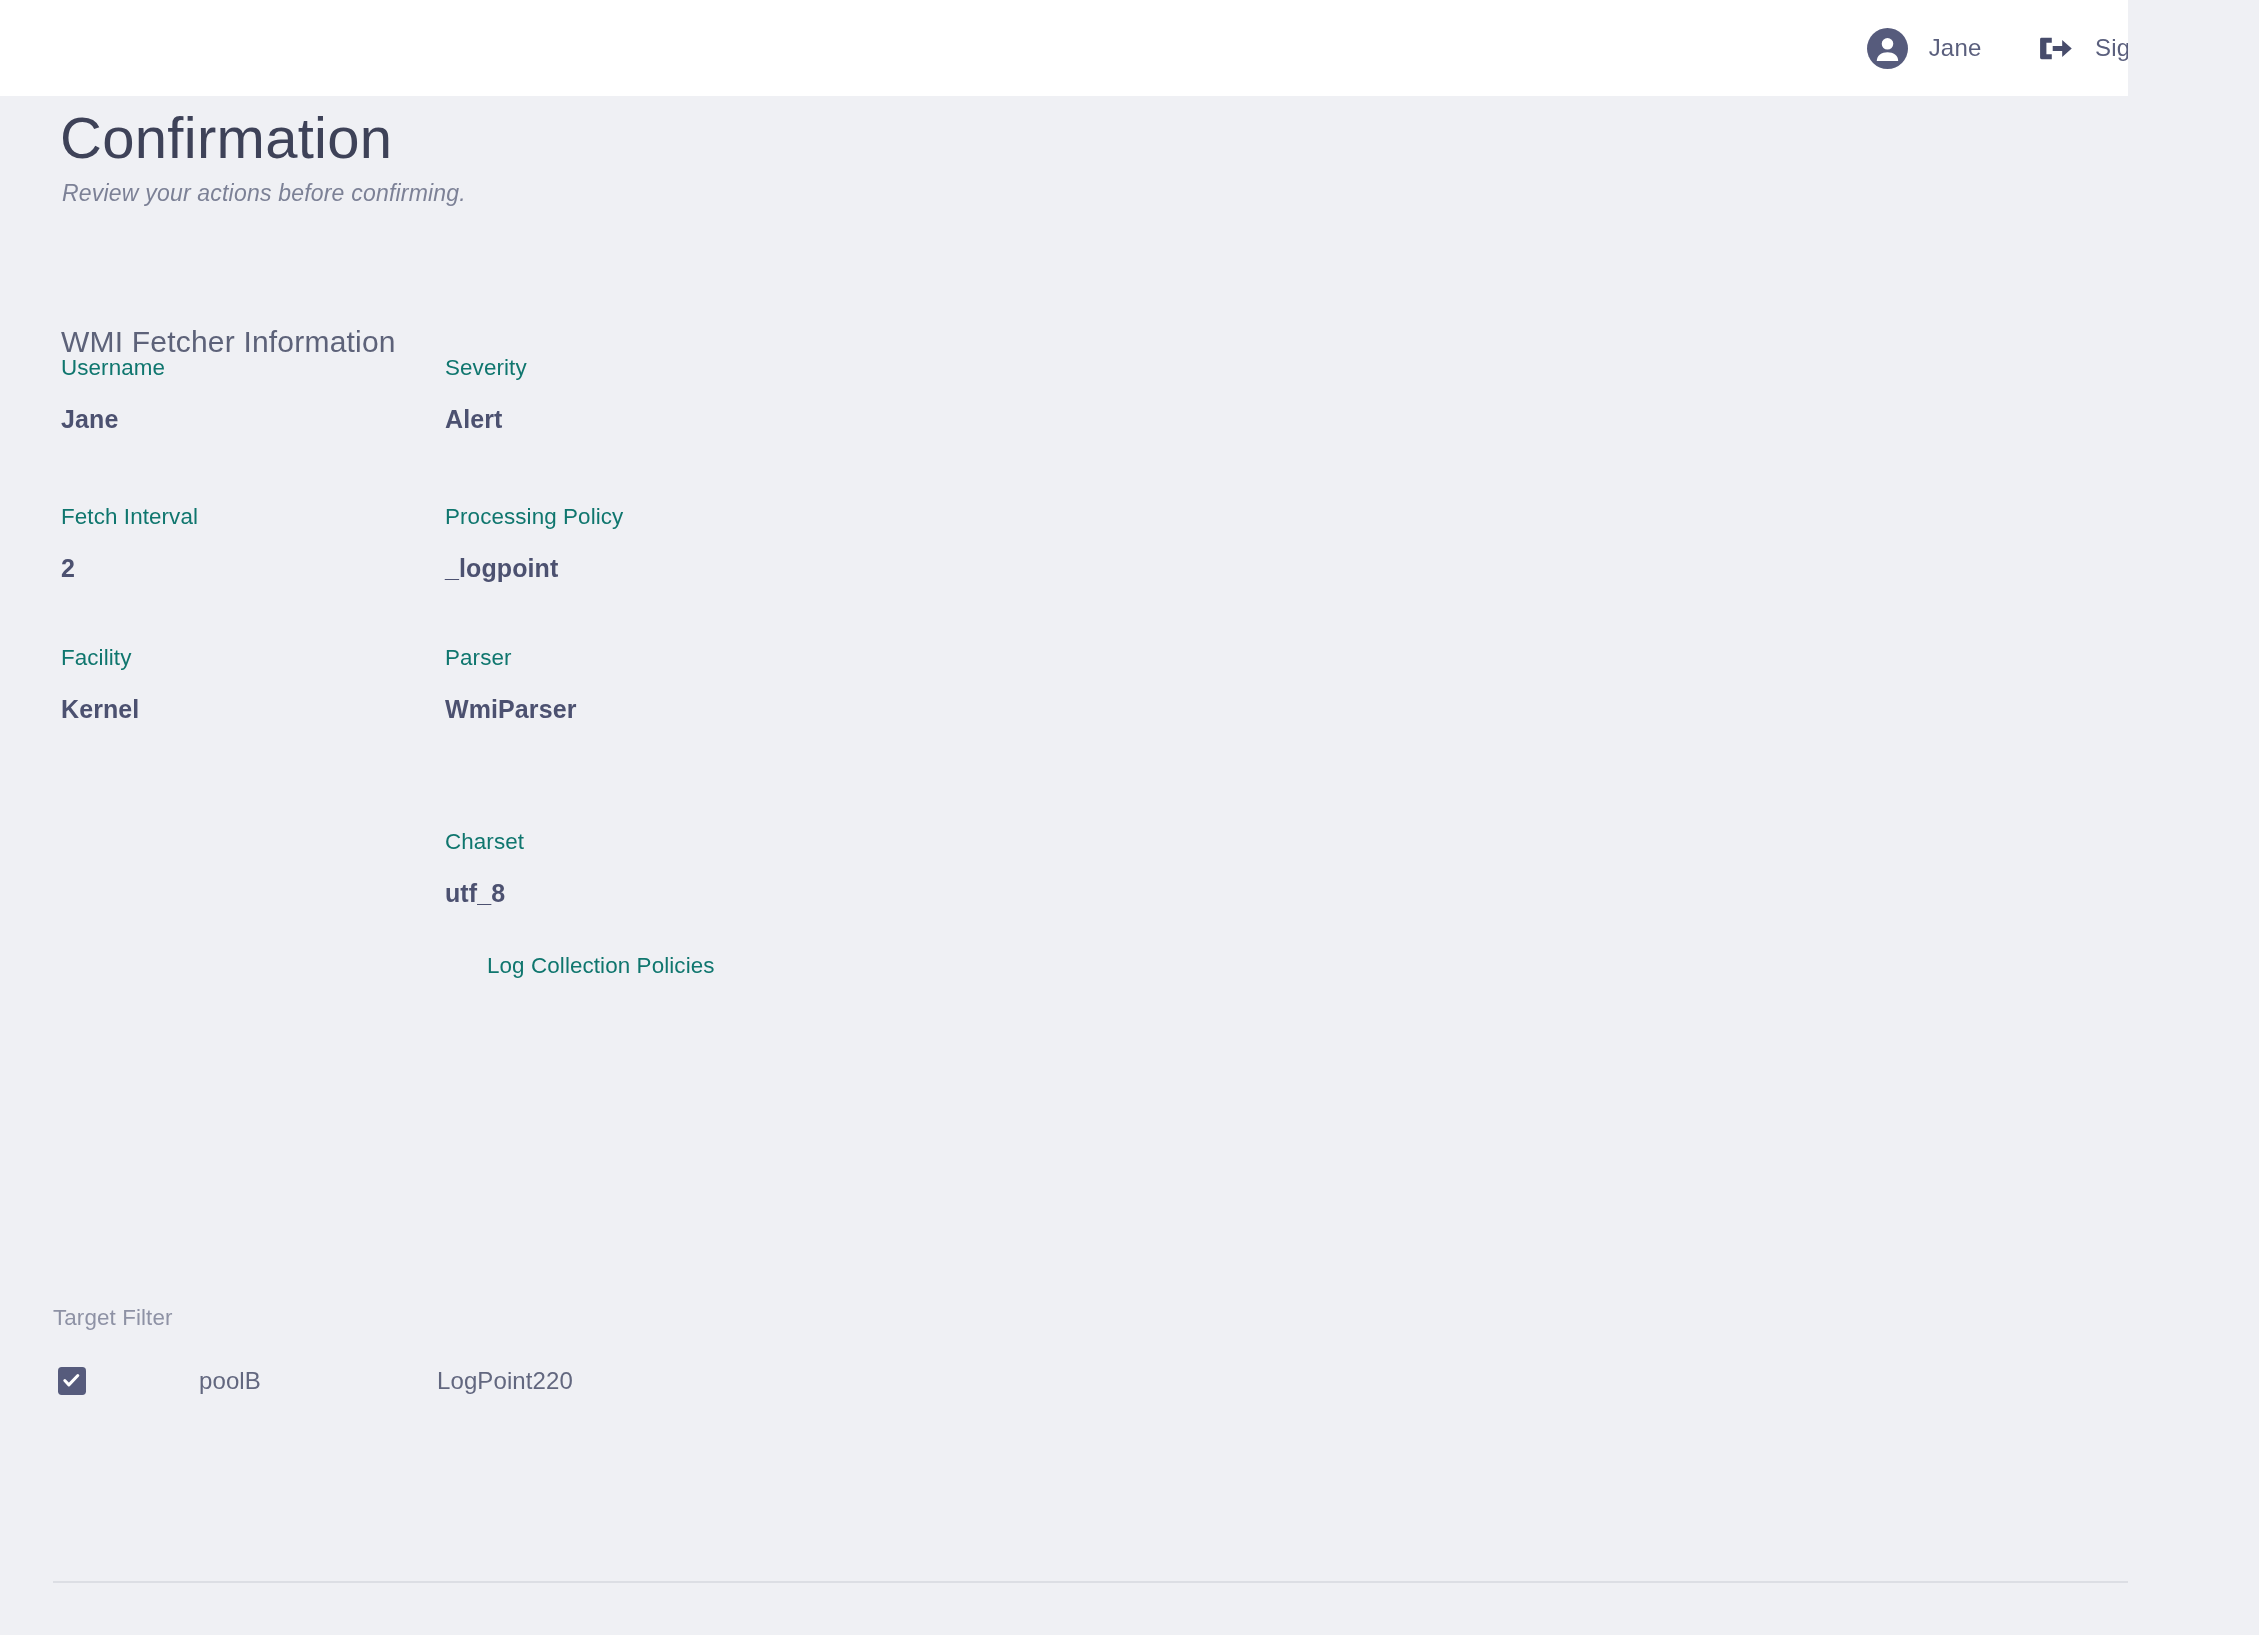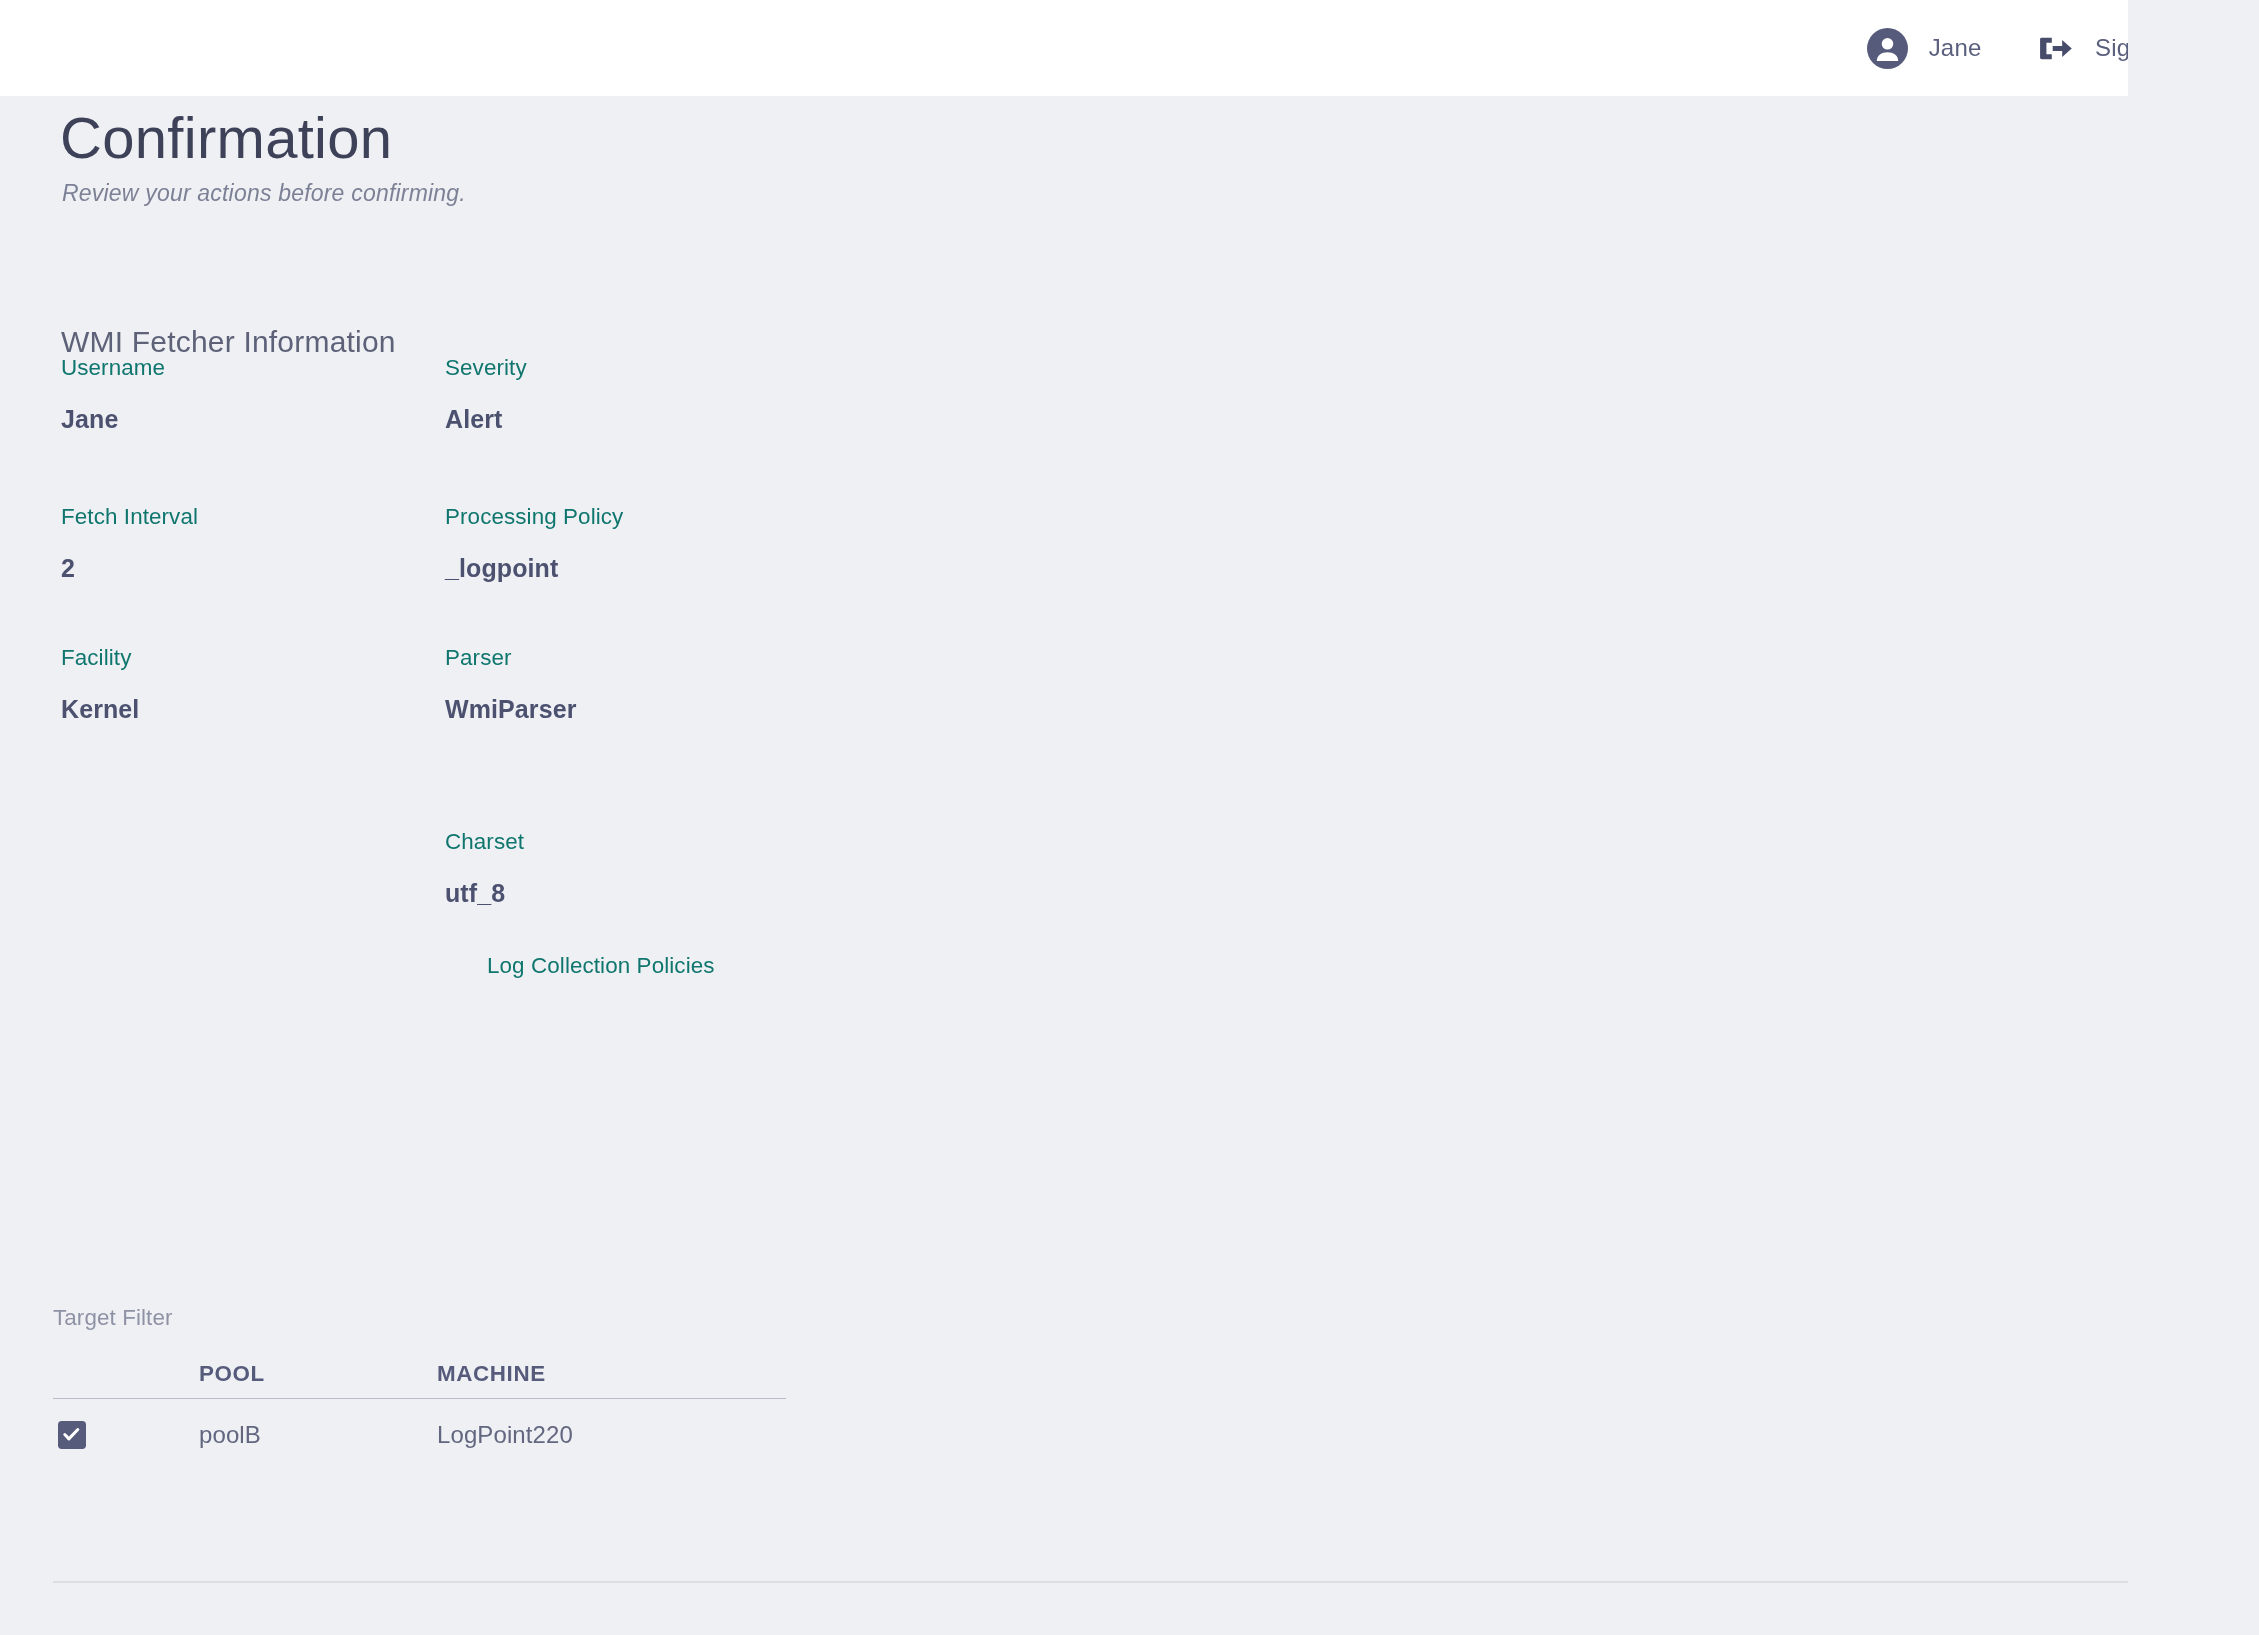--- a/index.html
+++ b/index.html
@@ -271,29 +271,20 @@
       <div class="field col2 row5">
         <div class="field-label">Log Collection Policies</div>
       </div>
 
     </div>
 
     <div class="target-filter-label">Target Filter</div>
 
     <div class="tf-table">
 
-      <div class="tf-head">
-        <div class="c-check"></div>
-        <div class="c-pool">
-          <span class="th">POOL</span>
-        </div>
-        <div class="c-mach">
-          <span class="th">MACHINE</span>
-        </div>
-      </div>
 
       <div class="tf-row">
         <div class="c-check">
           <span class="checkbox">
             <svg viewBox="0 0 20 20" xmlns="http://www.w3.org/2000/svg">
               <path d="M3 10.3l4.4 4.6L17 4.8" fill="none" stroke="#ffffff" stroke-width="3.2" stroke-linecap="round" stroke-linejoin="round"></path>
             </svg>
           </span>
         </div>
         <div class="c-pool">

